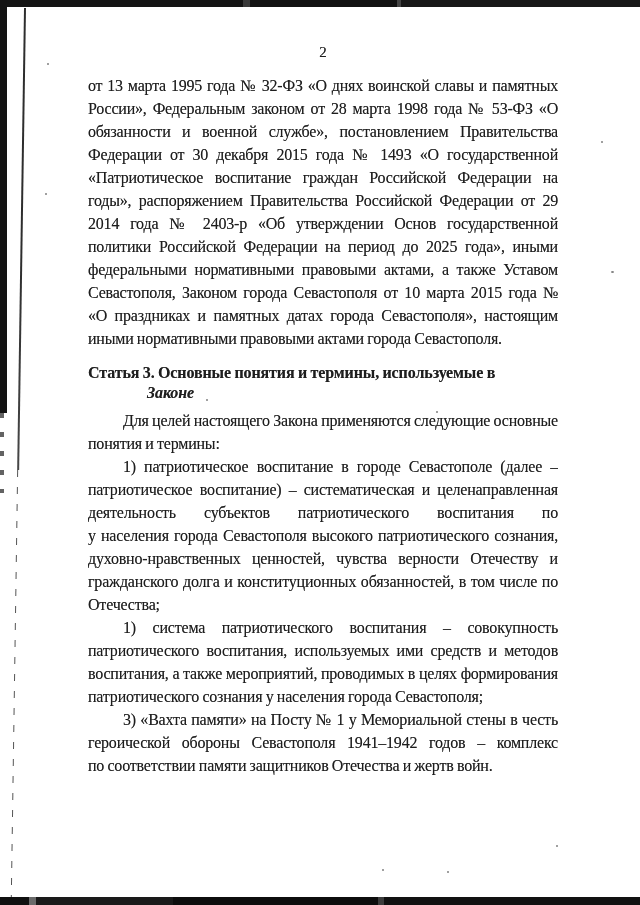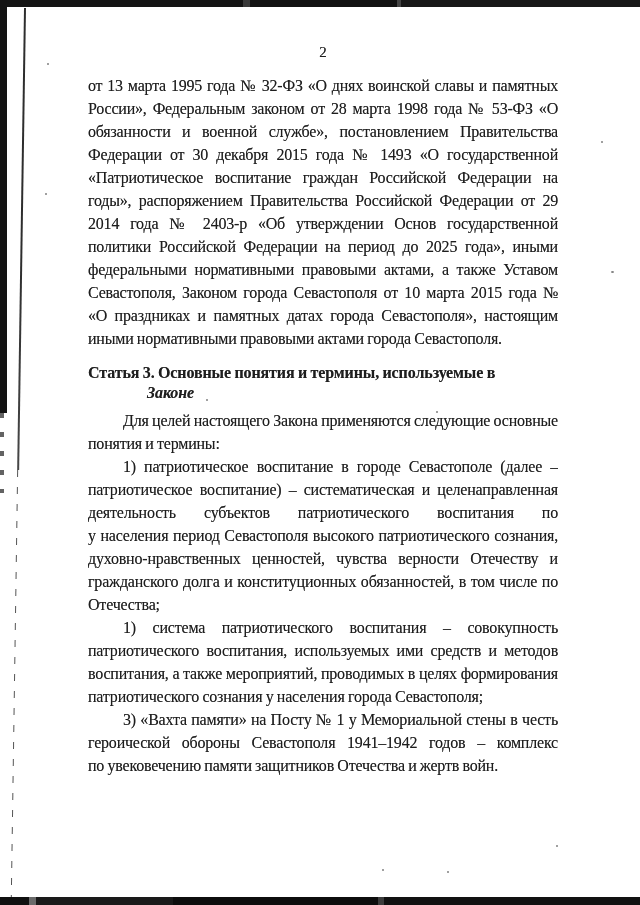--- a/index.html
+++ b/index.html
@@ -104,33 +104,33 @@
 
     <div>
       <div class="ln j ind">Для целей настоящего Закона применяются следующие основные</div>
       <div class="ln">понятия и термины:</div>
     </div>
 
     <div>
       <div class="ln j ind">1) патриотическое воспитание в городе Севастополе (далее –</div>
       <div class="ln j">патриотическое воспитание) – систематическая и целенаправленная</div>
       <div class="ln j">деятельность субъектов патриотического воспитания по формированию</div>
-      <div class="ln j">у населения период Севастополя высокого патриотического сознания,</div>
+      <div class="ln j">у населения города Севастополя высокого патриотического сознания,</div>
       <div class="ln j">духовно-нравственных ценностей, чувства верности Отечеству и</div>
       <div class="ln j">гражданского долга и конституционных обязанностей, в том числе по защите</div>
       <div class="ln">Отечества;</div>
     </div>
 
     <div>
       <div class="ln j ind">1) система патриотического воспитания – совокупность субъектов</div>
       <div class="ln j">патриотического воспитания, используемых ими средств и методов</div>
       <div class="ln j">воспитания, а также мероприятий, проводимых в целях формирования</div>
       <div class="ln">патриотического сознания у населения города Севастополя;</div>
     </div>
 
     <div>
       <div class="ln j ind">3) «Вахта памяти» на Посту № 1 у Мемориальной стены в честь</div>
       <div class="ln j">героической обороны Севастополя 1941–1942 годов – комплекс организуемых</div>
-      <div class="ln">по увековечению памяти защитников Отечества и жертв войн.</div>
+      <div class="ln">по соответствии памяти защитников Отечества и жертв войн.</div>
     </div>
 
   </div>
 </div>
 
 </body></html>

